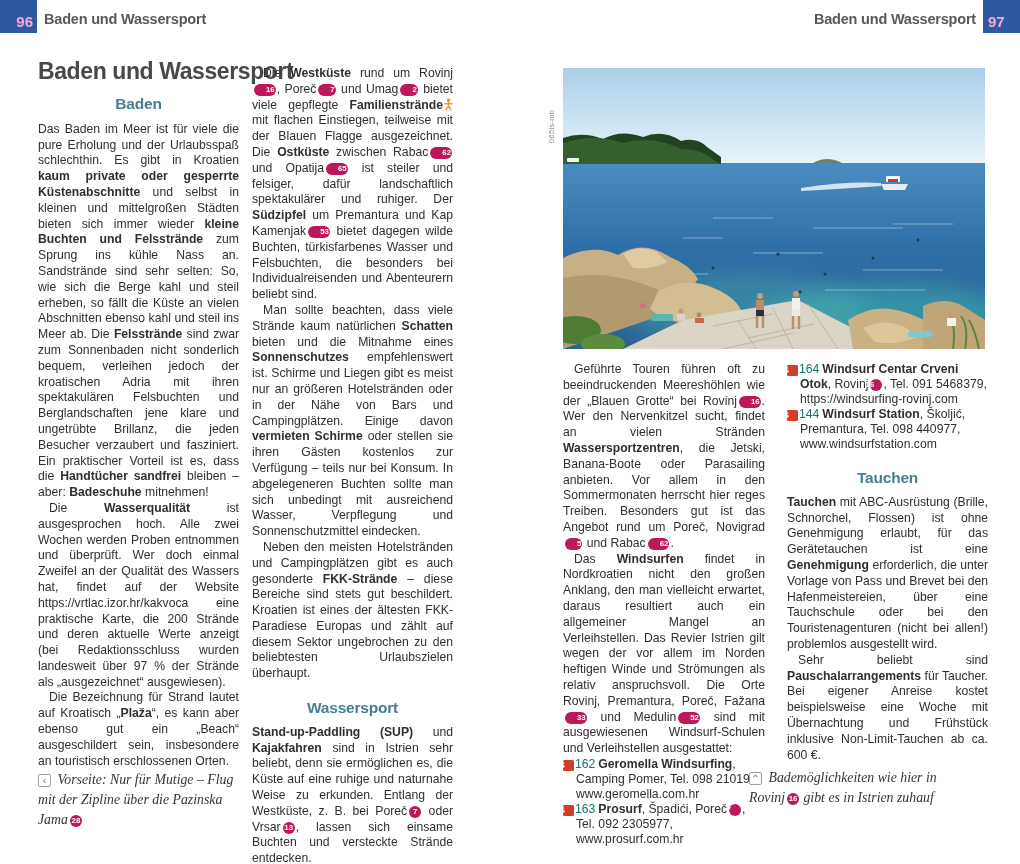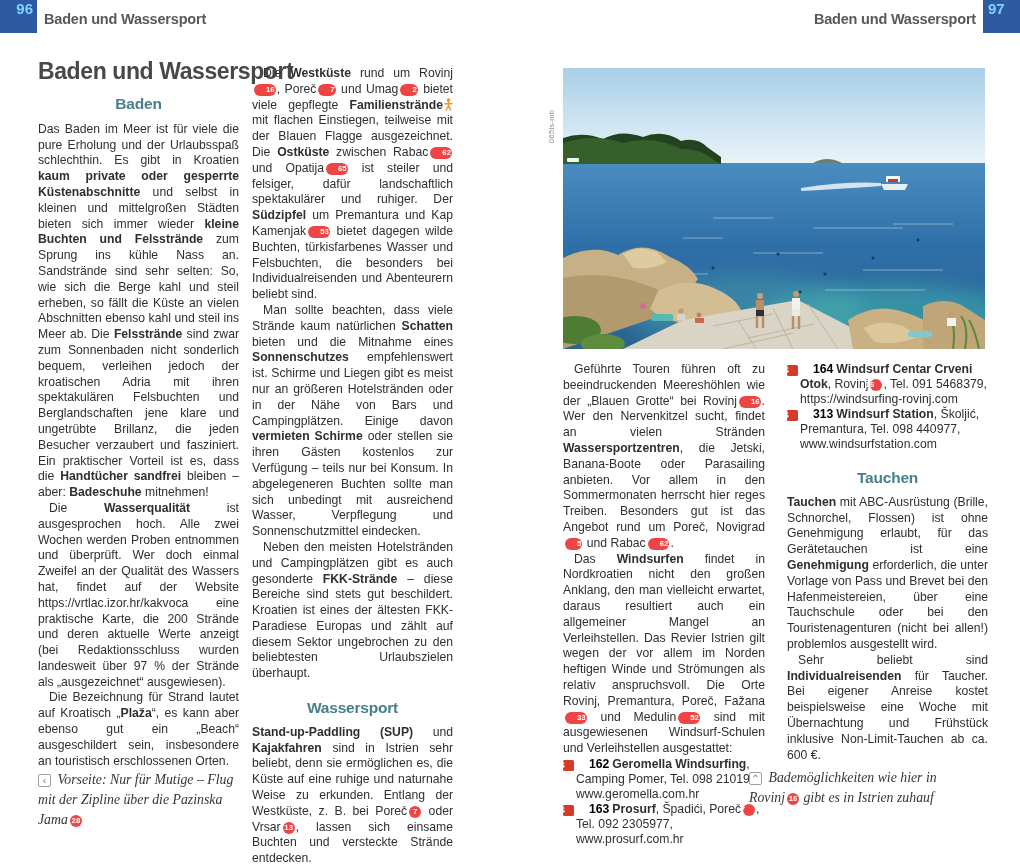--- a/index.html
+++ b/index.html
@@ -1,47 +1,47 @@
 <!DOCTYPE html>
 <html lang="de"><head>
 <meta charset="utf-8">
 <style>
   *{margin:0;padding:0;box-sizing:border-box}
   body{background:#ffffff}
   .spread{position:relative;width:1020px;height:864px;background:#fff;overflow:hidden;
           font-family:"Liberation Sans",sans-serif;color:#2e2f31;margin:0 auto}
   
-  .pagenum-box{position:absolute;top:0;width:37px;height:33px;background:#2d5aa0;color:#7dd3fc;
-               display:flex;font-weight:bold;font-size:15px}
+  .pagenum-box{position:absolute;top:0;width:37px;height:33px;background:#2d5aa0;color:#f9a8d4;
+               display:flex;align-items:flex-end;font-weight:bold;font-size:15px}
   .box-left{left:0;justify-content:flex-end;padding:0 4px 3px 0}
   .box-right{left:983px;justify-content:flex-start;padding:0 0 3px 5px}
   .hdr-title{position:absolute;top:11px;font-weight:bold;font-size:14.5px;color:#57585b;letter-spacing:-.2px}
   .title-left{left:44px}
   .title-right{right:44px}
   
   .main-heading{position:absolute;left:38px;top:58px;font-size:23px;color:#47484a;letter-spacing:-.4px;font-weight:bold}
   h2.subhead{font-size:15.5px;color:#47808c;margin:18px 0 9px;letter-spacing:-.2px;text-align:center;font-weight:bold}
   .col > h2.subhead:first-child{margin-top:0;margin-bottom:10px}
   
   .col{position:absolute;text-align:justify;font-size:12.2px;line-height:15.8px;hyphens:auto;-webkit-hyphens:auto}
   .col1{left:38px;top:96px;width:201px}
   .col2{left:252px;top:66px;width:201px}
   .col3{left:563px;top:362px;width:202px}
   .col4{left:787px;top:362px;width:201px}
   p.p{margin:0}
   p.p.indent{text-indent:11px}
   p.listing{margin:0;padding-left:13px;text-indent:-13px;line-height:15px;text-align:left}
   
-  .marker{display:inline-block;min-width:12px;height:12px;border-radius:7px;background:#ef4444;color:#fff;
+  .marker{display:inline-block;min-width:12px;height:12px;border-radius:7px;background:#be185d;color:#fff;
           font-weight:bold;font-size:7.8px;line-height:12px;text-align:center;padding:0 1px;margin:0 1px 0 2px;
           vertical-align:1px;font-style:normal;font-family:"Liberation Sans",sans-serif}
   .sbox{white-space:nowrap;margin-right:3px}
   .sq{display:inline-block;width:11px;height:11px;background:#d63b28;color:#fff;font-weight:bold;font-size:8.5px;
       line-height:11px;text-align:center;border-radius:1.5px}
-  .snum{color:#000000;font-weight:bold;margin-left:15px}
+  .snum{color:#0f766e;font-weight:normal;margin-left:1px}
   .family-icon svg{vertical-align:-2px;margin-left:1px}
   
   .caption-box{position:absolute;width:206px}
   .cap1{left:38px;top:770px}
   .cap4{left:749px;top:768px}
   p.caption{font-family:"Liberation Serif",serif;font-style:italic;font-size:13.8px;line-height:20px;color:#343536;text-align:left}
   .cap-icon{display:inline-flex;align-items:center;justify-content:center;width:13px;height:13px;border:1px solid #9aa0a4;
             border-radius:2px;color:#6e7478;font-size:10px;font-style:normal;font-family:"Liberation Sans",sans-serif;
             vertical-align:0;margin-right:3px;background:#fff;line-height:13px}
   
@@ -175,22 +175,22 @@
   <div class="photo-credit">065is-mb</div>
 
   <div class="col col3">
       <p class="p indent">Geführte Touren führen oft zu beeindruckenden Meereshöhlen wie der „Blauen Grotte“ bei Rovinj<span class="marker">16</span>. Wer den Nervenkitzel sucht, findet an vielen Stränden <strong>Wassersportzentren</strong>, die Jetski, Banana-Boote oder Parasailing anbieten. Vor allem in den Sommermonaten herrscht hier reges Treiben. Besonders gut ist das Angebot rund um Poreč, Novigrad<span class="marker">5</span> und Rabac<span class="marker">62</span>.</p>
       <p class="p indent">Das <strong>Windsurfen</strong> findet in Nordkroatien nicht den großen Anklang, den man vielleicht erwartet, daraus resultiert auch ein allgemeiner Mangel an Verleihstellen. Das Revier Istrien gilt wegen der vor allem im Norden heftigen Winde und Strömungen als relativ anspruchsvoll. Die Orte Rovinj, Premantura, Poreč, Fažana<span class="marker">33</span> und Medulin<span class="marker">52</span> sind mit ausgewiesenen Windsurf-Schulen und Verleihstellen ausgestattet:</p>
       <p class="listing"><span class="sbox"><span class="sq">S</span><span class="snum">162</span></span><strong>Geromella Windsurfing</strong>, Camping Pomer, Tel. 098 210190, www.geromella.com.hr</p>
       <p class="listing"><span class="sbox"><span class="sq">S</span><span class="snum">163</span></span><strong>Prosurf</strong>, Špadići, Poreč<span class="marker">7</span>, Tel. 092 2305977, www.prosurf.com.hr</p>
     </div>
   <div class="col col4">
       <p class="listing"><span class="sbox"><span class="sq">S</span><span class="snum">164</span></span><strong>Windsurf Centar Crveni Otok</strong>, Rovinj<span class="marker">16</span>, Tel. 091 5468379, https://windsurfing-rovinj.com</p>
-      <p class="listing"><span class="sbox"><span class="sq">S</span><span class="snum">313</span></span><strong>Windsurf Station</strong>, Školjić, Premantura, Tel. 098 440977, www.windsurfstation.com</p>
+      <p class="listing"><span class="sbox"><span class="sq">S</span><span class="snum">144</span></span><strong>Windsurf Station</strong>, Školjić, Premantura, Tel. 098 440977, www.windsurfstation.com</p>
       <h2 class="subhead">Tauchen</h2>
       <p class="p"><strong>Tauchen</strong> mit ABC-Ausrüstung (Brille, Schnorchel, Flossen) ist ohne Genehmigung erlaubt, für das Gerätetauchen ist eine <strong>Genehmigung</strong> erforderlich, die unter Vorlage von Pass und Brevet bei den Hafenmeistereien, über eine Tauchschule oder bei den Touristenagenturen (nicht bei allen!) problemlos ausgestellt wird.</p>
-      <p class="p indent">Sehr beliebt sind <strong>Individualreisenden</strong> für Taucher. Bei eigener Anreise kostet beispielsweise eine Woche mit Übernachtung und Frühstück inklusive Non-Limit-Tauchen ab ca. 600 €.</p>
+      <p class="p indent">Sehr beliebt sind <strong>Pauschalarrangements</strong> für Taucher. Bei eigener Anreise kostet beispielsweise eine Woche mit Übernachtung und Frühstück inklusive Non-Limit-Tauchen ab ca. 600 €.</p>
     </div>
   <div class="caption-box cap4">
       <p class="caption"><span class="cap-icon">⌃</span> Bademöglichkeiten wie hier in Rovinj<span class="marker">16</span> gibt es in Istrien zuhauf</p>
     </div>
 
 </div>
 
 </body></html>

